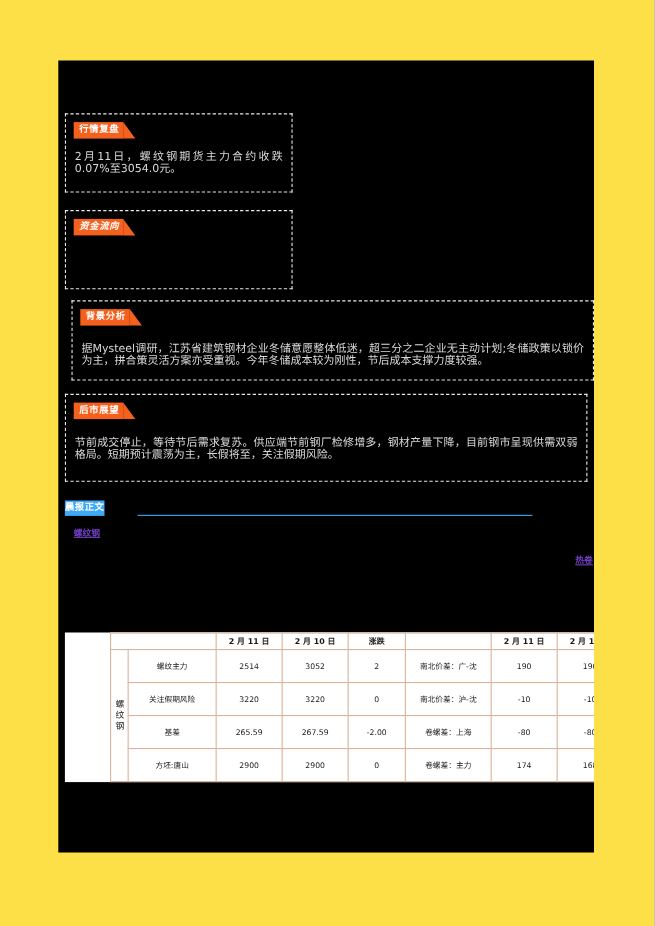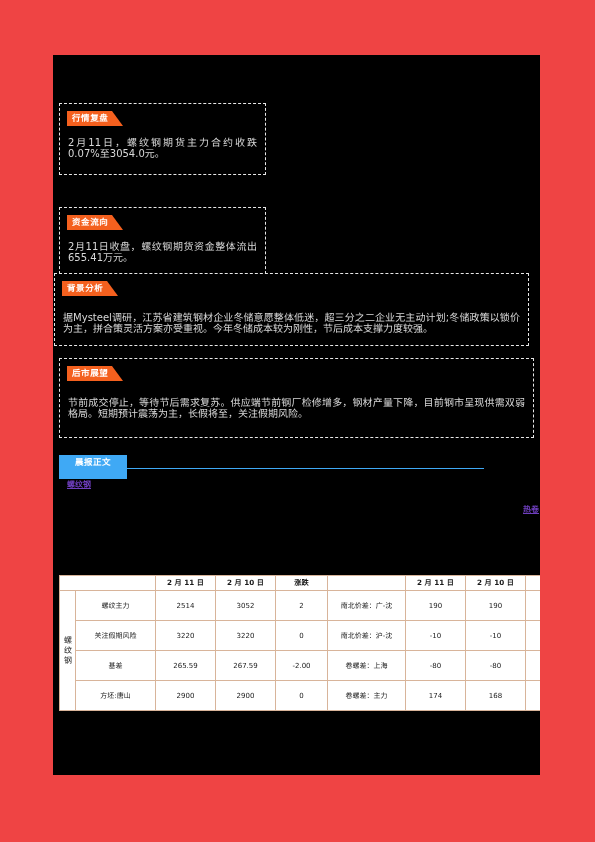--- a/index.html
+++ b/index.html
@@ -13,21 +13,21 @@
   }
   body {
     font-family: "DejaVu Sans", "Liberation Sans", sans-serif;
   }
 
   
   .page {
     position: relative;
     width: 595px;
     height: 842px;
-    background: #ef4444;
+    background: #fde047;
   }
 
   .doc-body {
     position: absolute;
     left: 53px;
     top: 55px;
     width: 487px;
     height: 720px;
     background: #000000;
     overflow: hidden;
@@ -35,22 +35,22 @@
 
   
   .section {
     position: absolute;
     border: 1px dashed #e8e8e8;
     box-sizing: border-box;
     background: #000000;
   }
 
   .sec-market   { left: 6px;  top: 48px;  width: 207px; height: 72px; }
-  .sec-fund     { left: 6px;  top: 152px; width: 207px; height: 72px; }
-  .sec-back     { left: 1px;  top: 218px; width: 475px; height: 73px; }
+  .sec-fund     { left: 6px;  top: 136px; width: 207px; height: 72px; font-style: italic; }
+  .sec-back     { left: 12px;  top: 218px; width: 475px; height: 73px; }
   .sec-outlook  { left: 6px;  top: 303px; width: 475px; height: 80px; }
 
   
   .tab-orange {
     position: absolute;
     left: 7px;
     top: 7px;
     height: 15px;
     display: inline-flex;
     align-items: center;
@@ -93,28 +93,28 @@
     position: absolute;
     left: 6px;
     top: 400px;
     width: 475px;
     height: 16px;
   }
   .tab-blue {
     position: absolute;
     left: 0;
     top: 0;
-    height: 24px;
+    height: 14px;
     line-height: 15px;
     background: #3fa9f5;
     color: #ffffff;
     font-size: 8.5px;
     font-weight: bold;
     letter-spacing: 0.5px;
-    padding: 0 16px;
+    padding: 0 0;
     white-space: nowrap;
   }
   .blue-rule {
     position: absolute;
     left: 66px;
     right: 50px;
     top: 13px;
     height: 1px;
     background: #3fa9f5;
   }
@@ -132,20 +132,21 @@
   .link-hotcoil { left: 422px; top: 448px; margin-left: 48px; }
   .link-ore     { left: 10px;  top: 615px; }
 
   
   .tbl-wrap {
     position: absolute;
     left: 6px;
     top: 520px;
     width: 478px;
     background: #ffffff;
+    padding-left: 41px;
   }
   table.data {
     border-collapse: collapse;
     width: 478px;
     background: #ffffff;
     font-size: 7px;
     color: #1a1a1a;
     table-layout: fixed;
   }
   table.data td, table.data th {
@@ -192,21 +193,20 @@
 <div class="page">
   <div class="doc-body">
 
     <div class="section sec-market">
       <div class="tab-orange">行情复盘</div>
       <div class="sec-text">2月11日，螺纹钢期货主力合约收跌0.07%至3054.0元。</div>
     </div>
 
     <div class="section sec-fund">
       <div class="tab-orange">资金流向</div>
-      <div class="sec-text">2月11日收盘，螺纹钢期货资金整体流出655.41万元。</div>
     </div>
 
     <div class="section sec-back">
       <div class="tab-orange">背景分析</div>
       <div class="sec-text">据Mysteel调研，江苏省建筑钢材企业冬储意愿整体低迷，超三分之二企业无主动计划;冬储政策以锁价为主，拼合策灵活方案亦受重视。今年冬储成本较为刚性，节后成本支撑力度较强。</div>
     </div>
 
     <div class="section sec-outlook">
       <div class="tab-orange">后市展望</div>
       <div class="sec-text">节前成交停止，等待节后需求复苏。供应端节前钢厂检修增多，钢材产量下降，目前钢市呈现供需双弱格局。短期预计震荡为主，长假将至，关注假期风险。</div>

